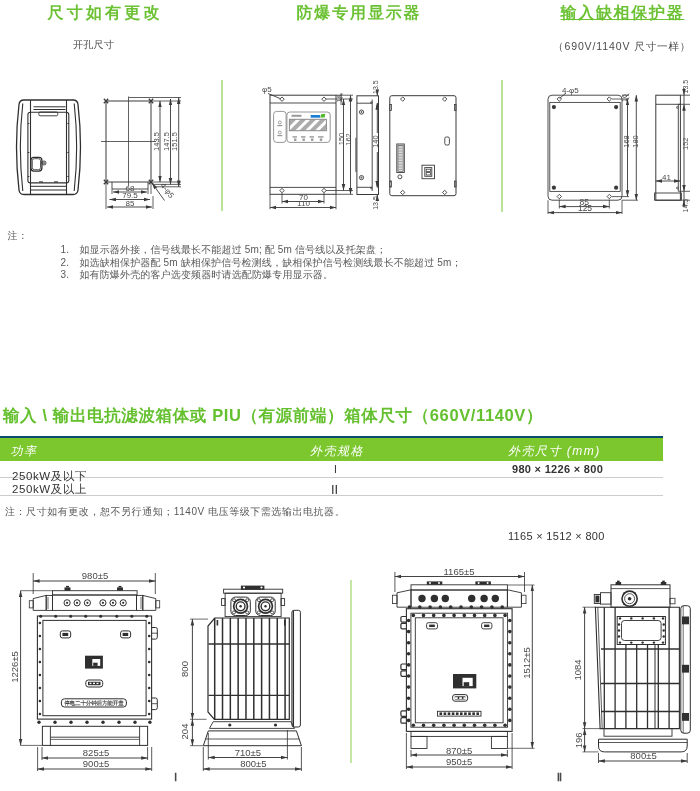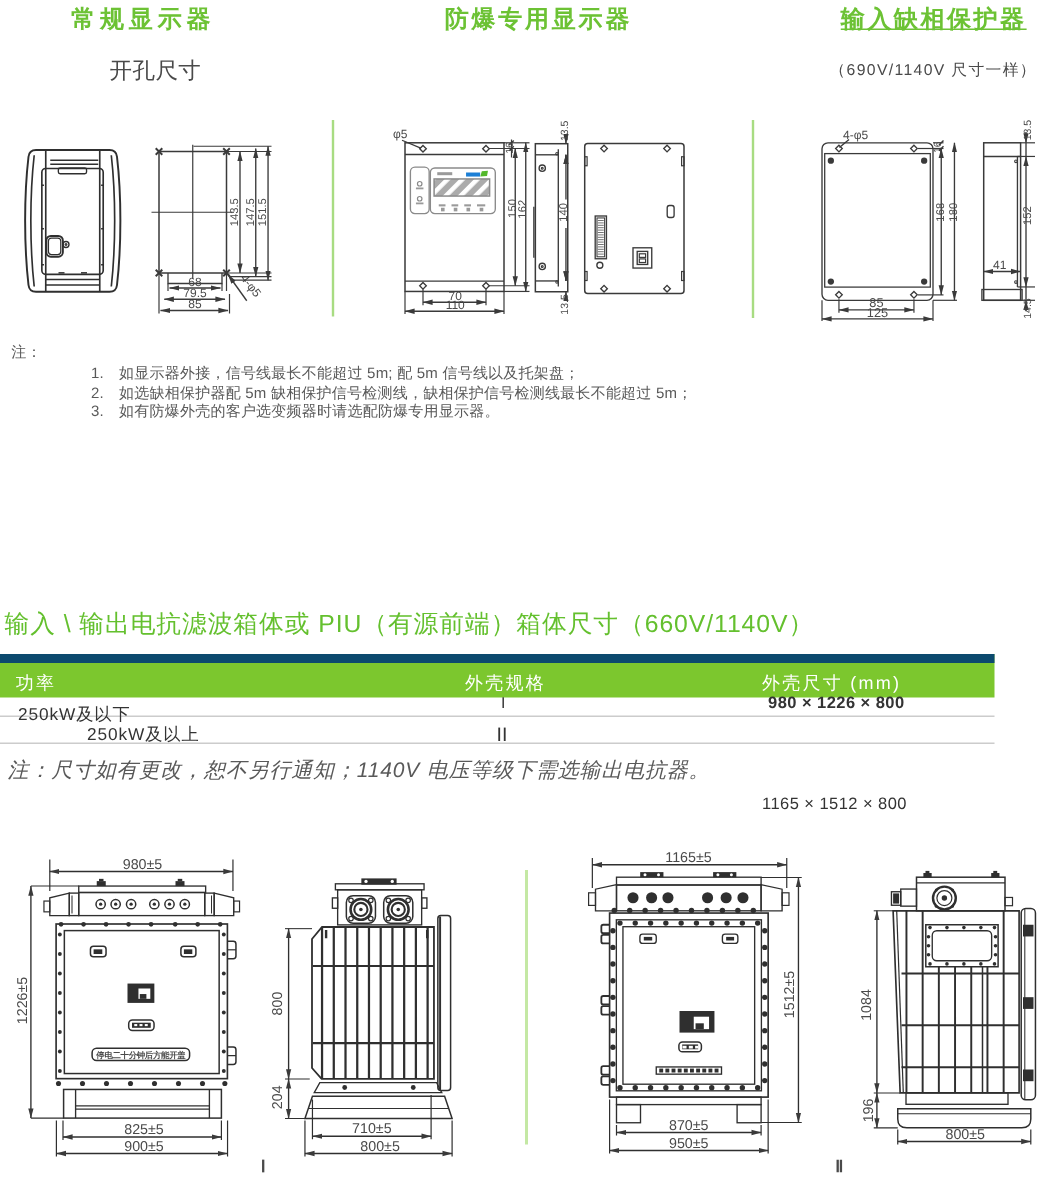--- a/index.html
+++ b/index.html
@@ -1,30 +1,30 @@
 <!DOCTYPE html>
 <html><head>
 <meta charset="utf-8">
 <style>
 html,body{margin:0;padding:0;background:#fff;width:700px;height:791px;overflow:hidden;}
 body{font-family:"Liberation Sans",sans-serif;position:relative;}
 .abs{position:absolute;}
 .gh{color:#6cc234;font-weight:bold;font-size:16px;white-space:nowrap;}
-.sub{color:#4a4a4a;font-size:15px;white-space:nowrap;}
+.sub{color:#4a4a4a;font-size:10px;white-space:nowrap;}
 .notes{color:#595959;font-size:10px;line-height:12.6px;white-space:nowrap;letter-spacing:0.15px;}
-.bigh{color:#64c02e;font-weight:normal;font-size:16.5px;white-space:nowrap;letter-spacing:0.62px;}
-.thead{background:#7cc72e;color:#fff;font-size:12px;border-top:6px solid #0c4a6e;}
+.bigh{color:#64c02e;font-weight:bold;font-size:16.5px;white-space:nowrap;letter-spacing:0.62px;}
+.thead{background:#7cc72e;color:#fff;font-size:12px;border-top:2px solid #0c4a6e;font-style:italic;}
 .trow{color:#333;font-size:11px;}
-.tnote{color:#595959;font-size:14px;white-space:nowrap;letter-spacing:0.55px;font-style:italic;}
+.tnote{color:#595959;font-size:10px;white-space:nowrap;letter-spacing:0.55px;}
 svg text{font-family:"Liberation Sans",sans-serif;fill:#4a4a4a;stroke:none !important;}
 </style>
 </head>
 <body>
 
-<div class="abs gh" style="left:47.5px;top:3px;letter-spacing:3.2px;">常规显示器</div>
+<div class="abs gh" style="left:47.5px;top:3px;letter-spacing:3.2px;">尺寸如有更改</div>
 <div class="abs gh" style="left:296.5px;top:3px;letter-spacing:1.85px;">防爆专用显示器</div>
 <div class="abs gh" style="left:560.5px;top:2.5px;letter-spacing:1.7px;text-decoration:underline;">输入缺相保护器</div>
 <div class="abs sub" style="left:73px;top:37.5px;letter-spacing:0.3px;">开孔尺寸</div>
 <div class="abs sub" style="left:553px;top:39.5px;font-size:10.5px;letter-spacing:0.9px;">（690V/1140V 尺寸一样）</div>
 
 <div class="abs notes" style="left:7.5px;top:230px;">注：</div>
 <div class="abs notes" style="left:12.6px;top:244.2px;margin-left:48px;">1.　如显示器外接，信号线最长不能超过 5m; 配 5m 信号线以及托架盘；<br>
 2.　如选缺相保护器配 5m 缺相保护信号检测线，缺相保护信号检测线最长不能超过 5m；<br>
 3.　如有防爆外壳的客户选变频器时请选配防爆专用显示器。</div>
 
@@ -34,21 +34,21 @@
   <span class="abs" style="left:10.5px;top:4.5px;letter-spacing:1.5px;">功率</span>
   <span class="abs" style="left:310px;top:4.5px;letter-spacing:1.5px;">外壳规格</span>
   <span class="abs" style="left:508px;top:4.5px;letter-spacing:1.5px;">外壳尺寸 (mm)</span>
 </div>
 <div class="abs trow" style="left:0;top:459px;width:663px;height:18px;border-bottom:1px solid #ccc;">
   <span class="abs" style="left:12px;top:10px;letter-spacing:0.6px;font-size:11.5px;">250kW及以下</span>
   <span class="abs" style="left:334px;top:4px;font-size:10.5px;">I</span>
   <span class="abs" style="left:512px;top:4px;letter-spacing:0.3px;font-weight:bold;">980 × 1226 × 800</span>
 </div>
 <div class="abs trow" style="left:0;top:478px;width:663px;height:17px;border-bottom:1px solid #ccc;">
-  <span class="abs" style="left:12px;top:3.5px;letter-spacing:0.6px;font-size:11.5px;margin-left:46px;">250kW及以上</span>
+  <span class="abs" style="left:12px;top:3.5px;letter-spacing:0.6px;font-size:11.5px;">250kW及以上</span>
   <span class="abs" style="left:331px;top:4px;font-size:13px;">II</span>
   <span class="abs" style="left:508px;top:4px;letter-spacing:0.3px;margin-top:48px;">1165 × 1512 × 800</span>
 </div>
 <div class="abs tnote" style="left:5px;top:504.5px;">注：尺寸如有更改，恕不另行通知；1140V 电压等级下需选输出电抗器。</div>
 
 <svg class="abs" style="left:0;top:0;" width="700" height="791" viewBox="0 0 700 791">
 <defs>
 <marker id="ar" viewBox="0 0 10 10" refX="9.5" refY="5" markerWidth="7.5" markerHeight="7.5" orient="auto-start-reverse">
   <path d="M0,2.4 L10,5 L0,7.6 z" fill="#3a3a3a"></path>
 </marker>

